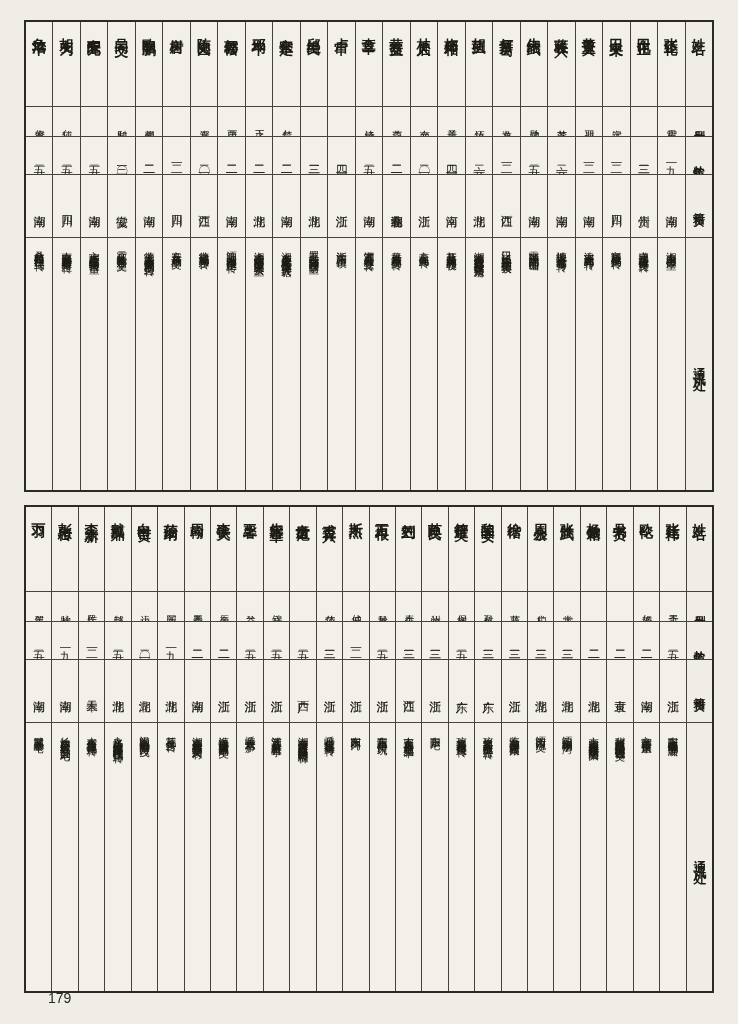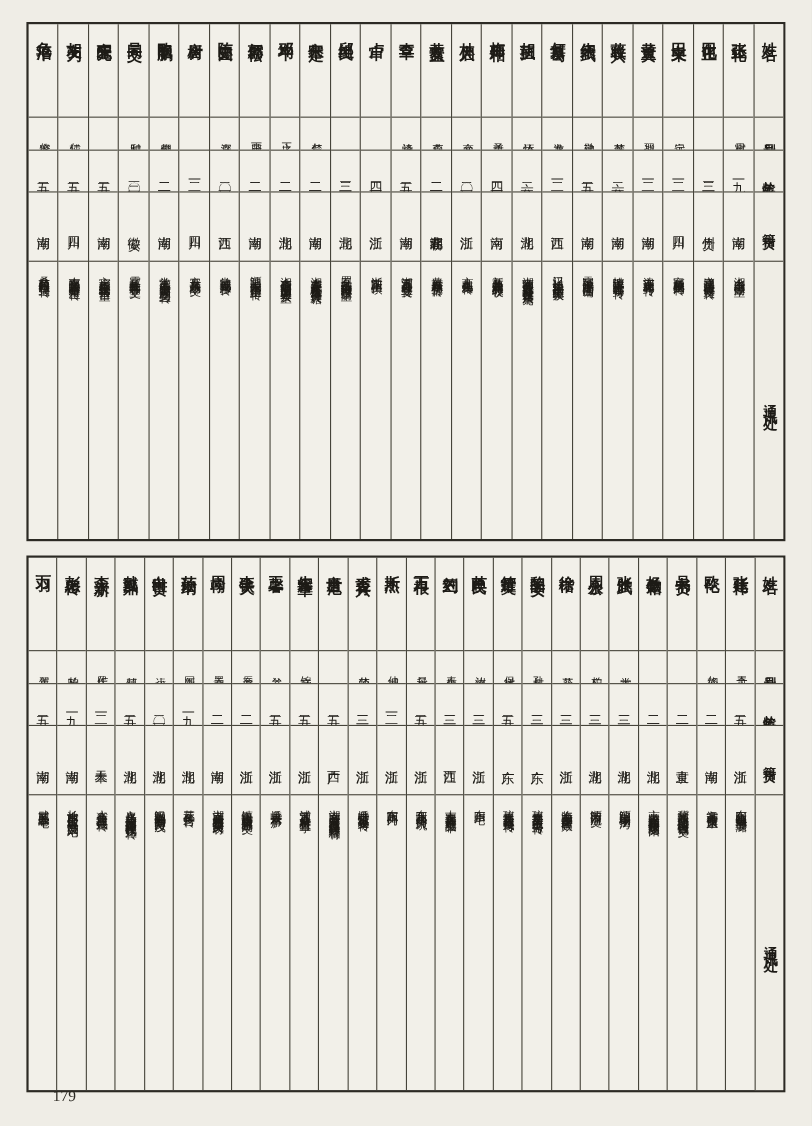--- a/index.html
+++ b/index.html
@@ -64,21 +64,21 @@
   .header-col .alias-cell .vtext   { font-size: 11px; }
   .header-col .age-cell .vtext     { font-size: 12px; }
   .header-col .native-cell .vtext  { font-size: 12px; letter-spacing: 3px; }
   .header-col .address-cell .vtext { font-size: 13px; letter-spacing: 6px; margin: auto; }
   .t-top .address-cell    { min-height: 252px; }
   .t-bottom .address-cell { min-height: 268px; }
   .page-number {
     position: absolute;
     left: 48px; bottom: 18px;
     font-size: 14px;
-    font-family: Liberation Serif, serif;
+    font-family: Liberation Sans, sans-serif;
     color: #2a2821;
   }
 </style>
 </head>
 <body>
 
 <div class="page">
   <div class="dir-table t-top" id="table-0">
       <div class="col header-col">
         <div class="cell name-cell">

